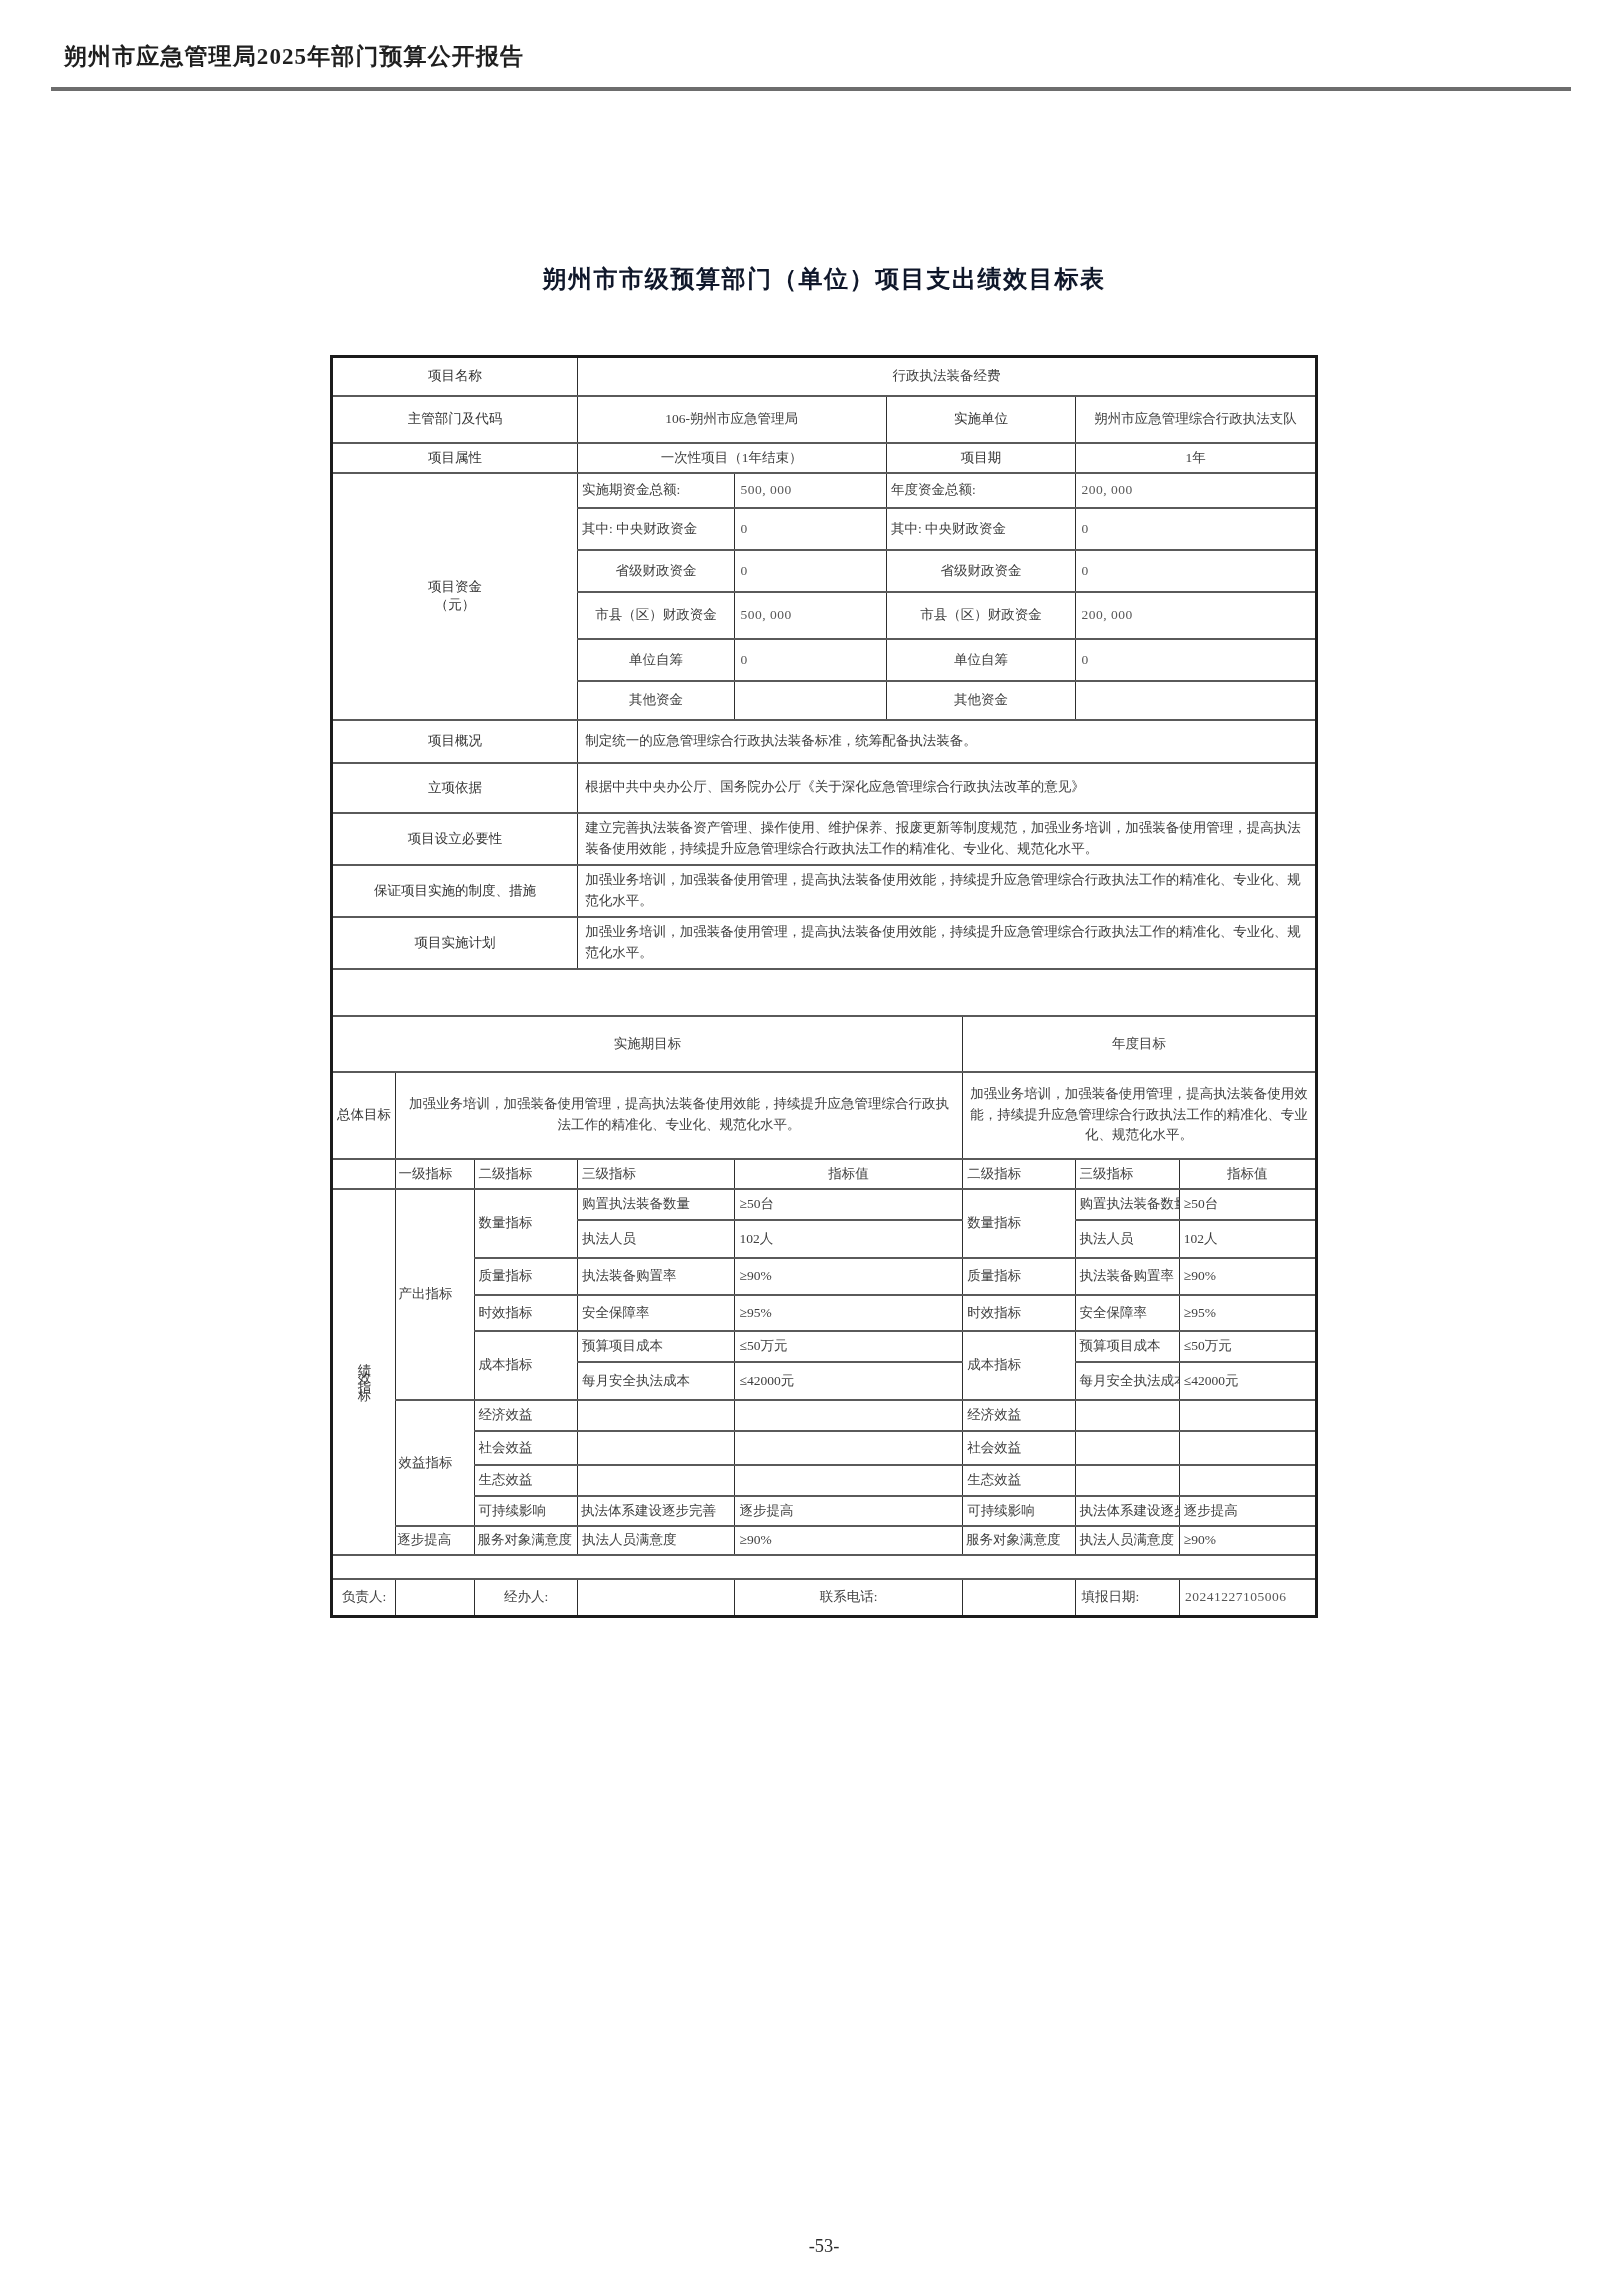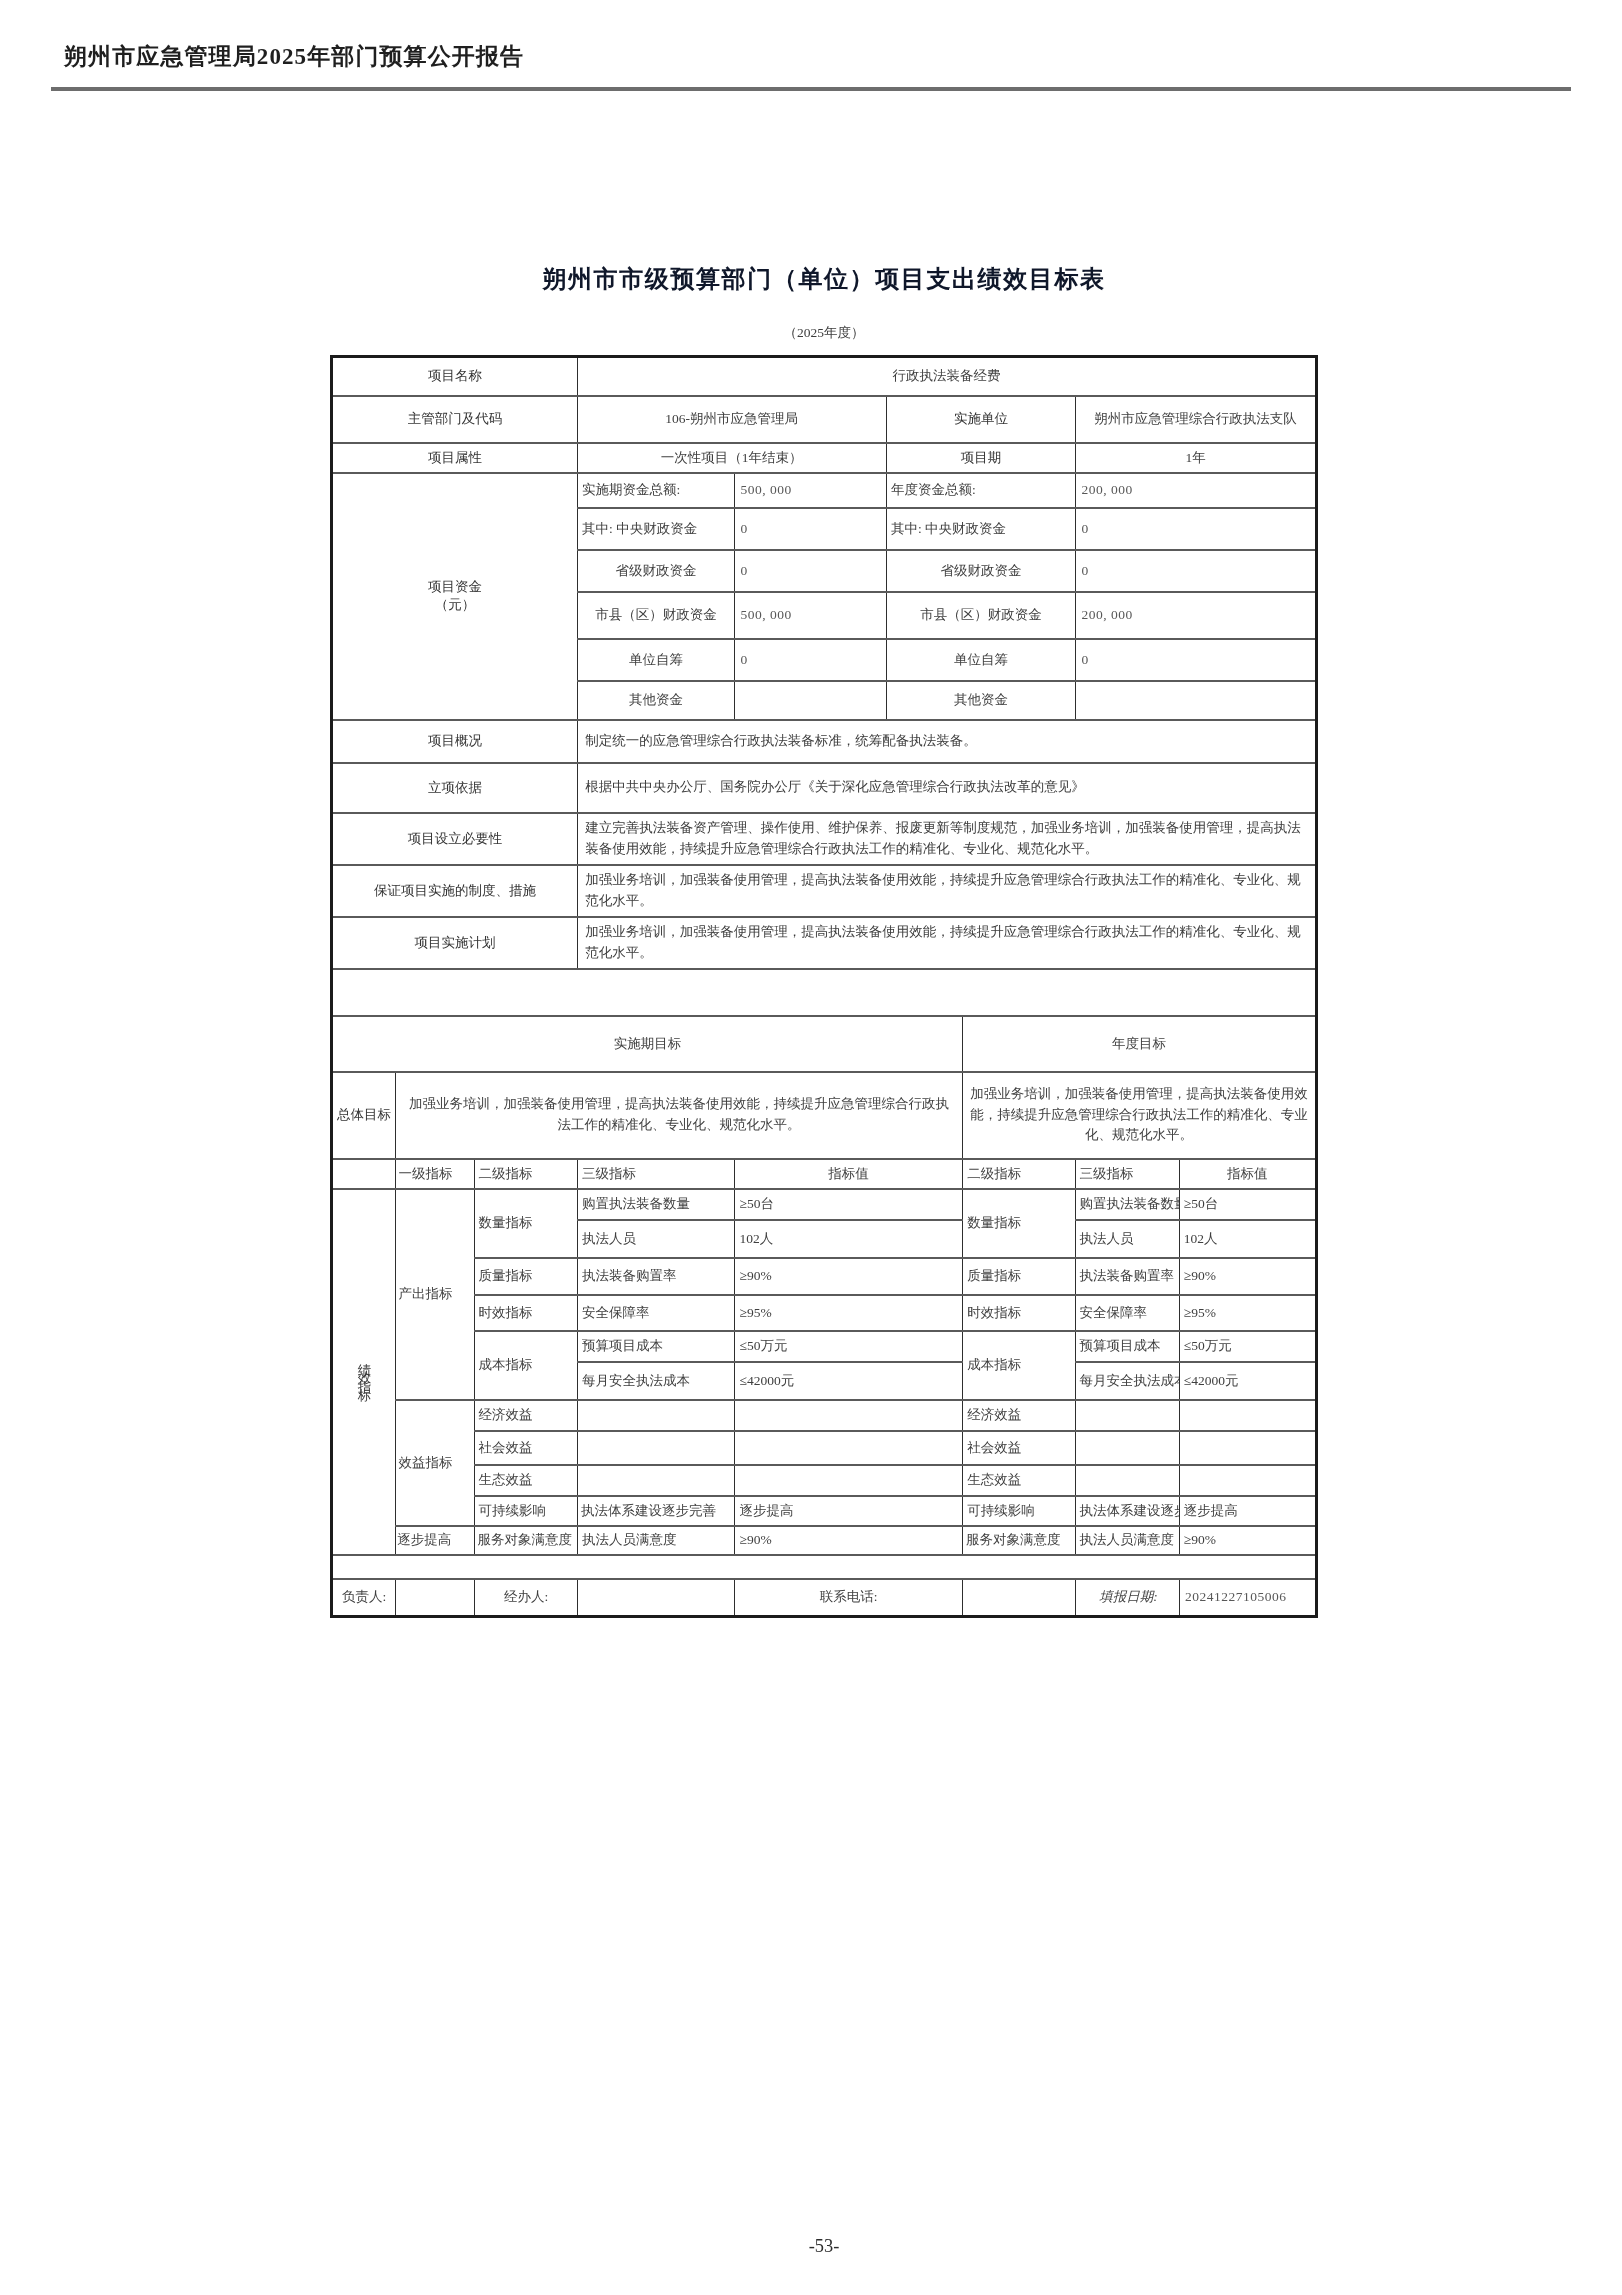--- a/index.html
+++ b/index.html
@@ -42,36 +42,35 @@
   .clip { white-space:nowrap; overflow:hidden; padding-right:0; }
   .gapcell { border-top:2.7px double #5a5a5a; border-bottom:2.7px double #5a5a5a; }
   .vwrap { text-align:center; padding:0; }
   .vtext {
     writing-mode:vertical-rl; text-orientation:upright;
     letter-spacing:8.7px; display:inline-block; color:#3a3a3a;
   }
   .wrap-narrow { display:inline-block; max-width:209px; }
   .wrap-funds { display:inline-block; max-width:71px; }
   .goalcell { text-align:center; line-height:1.55; padding:4.3px 6.5px; }
-  .right { text-align:center; padding-right:3.2px;font-style:italic; }
+  .right { text-align:left; padding-right:3.2px; }
   .page-number {
     position:absolute; left:330px; top:2236px; width:988px; text-align:center;
     font-size:18.4px; color:#2c2c2c;
   }
 </style>
 </head>
 <body>
 
 <div class="page">
 
   <div class="doc-header">朔州市应急管理局2025年部门预算公开报告</div>
   <div class="header-rule"></div>
 
   <div class="doc-title">朔州市市级预算部门（单位）项目支出绩效目标表</div>
-  <div class="doc-subtitle">（2025年度）</div>
 
   <table class="main">
     <colgroup>
       <col style="width:64px">
         <col style="width:79px">
         <col style="width:102px">
       <col style="width:157px">
         <col style="width:151px">
         <col style="width:76px">
       <col style="width:113px">

